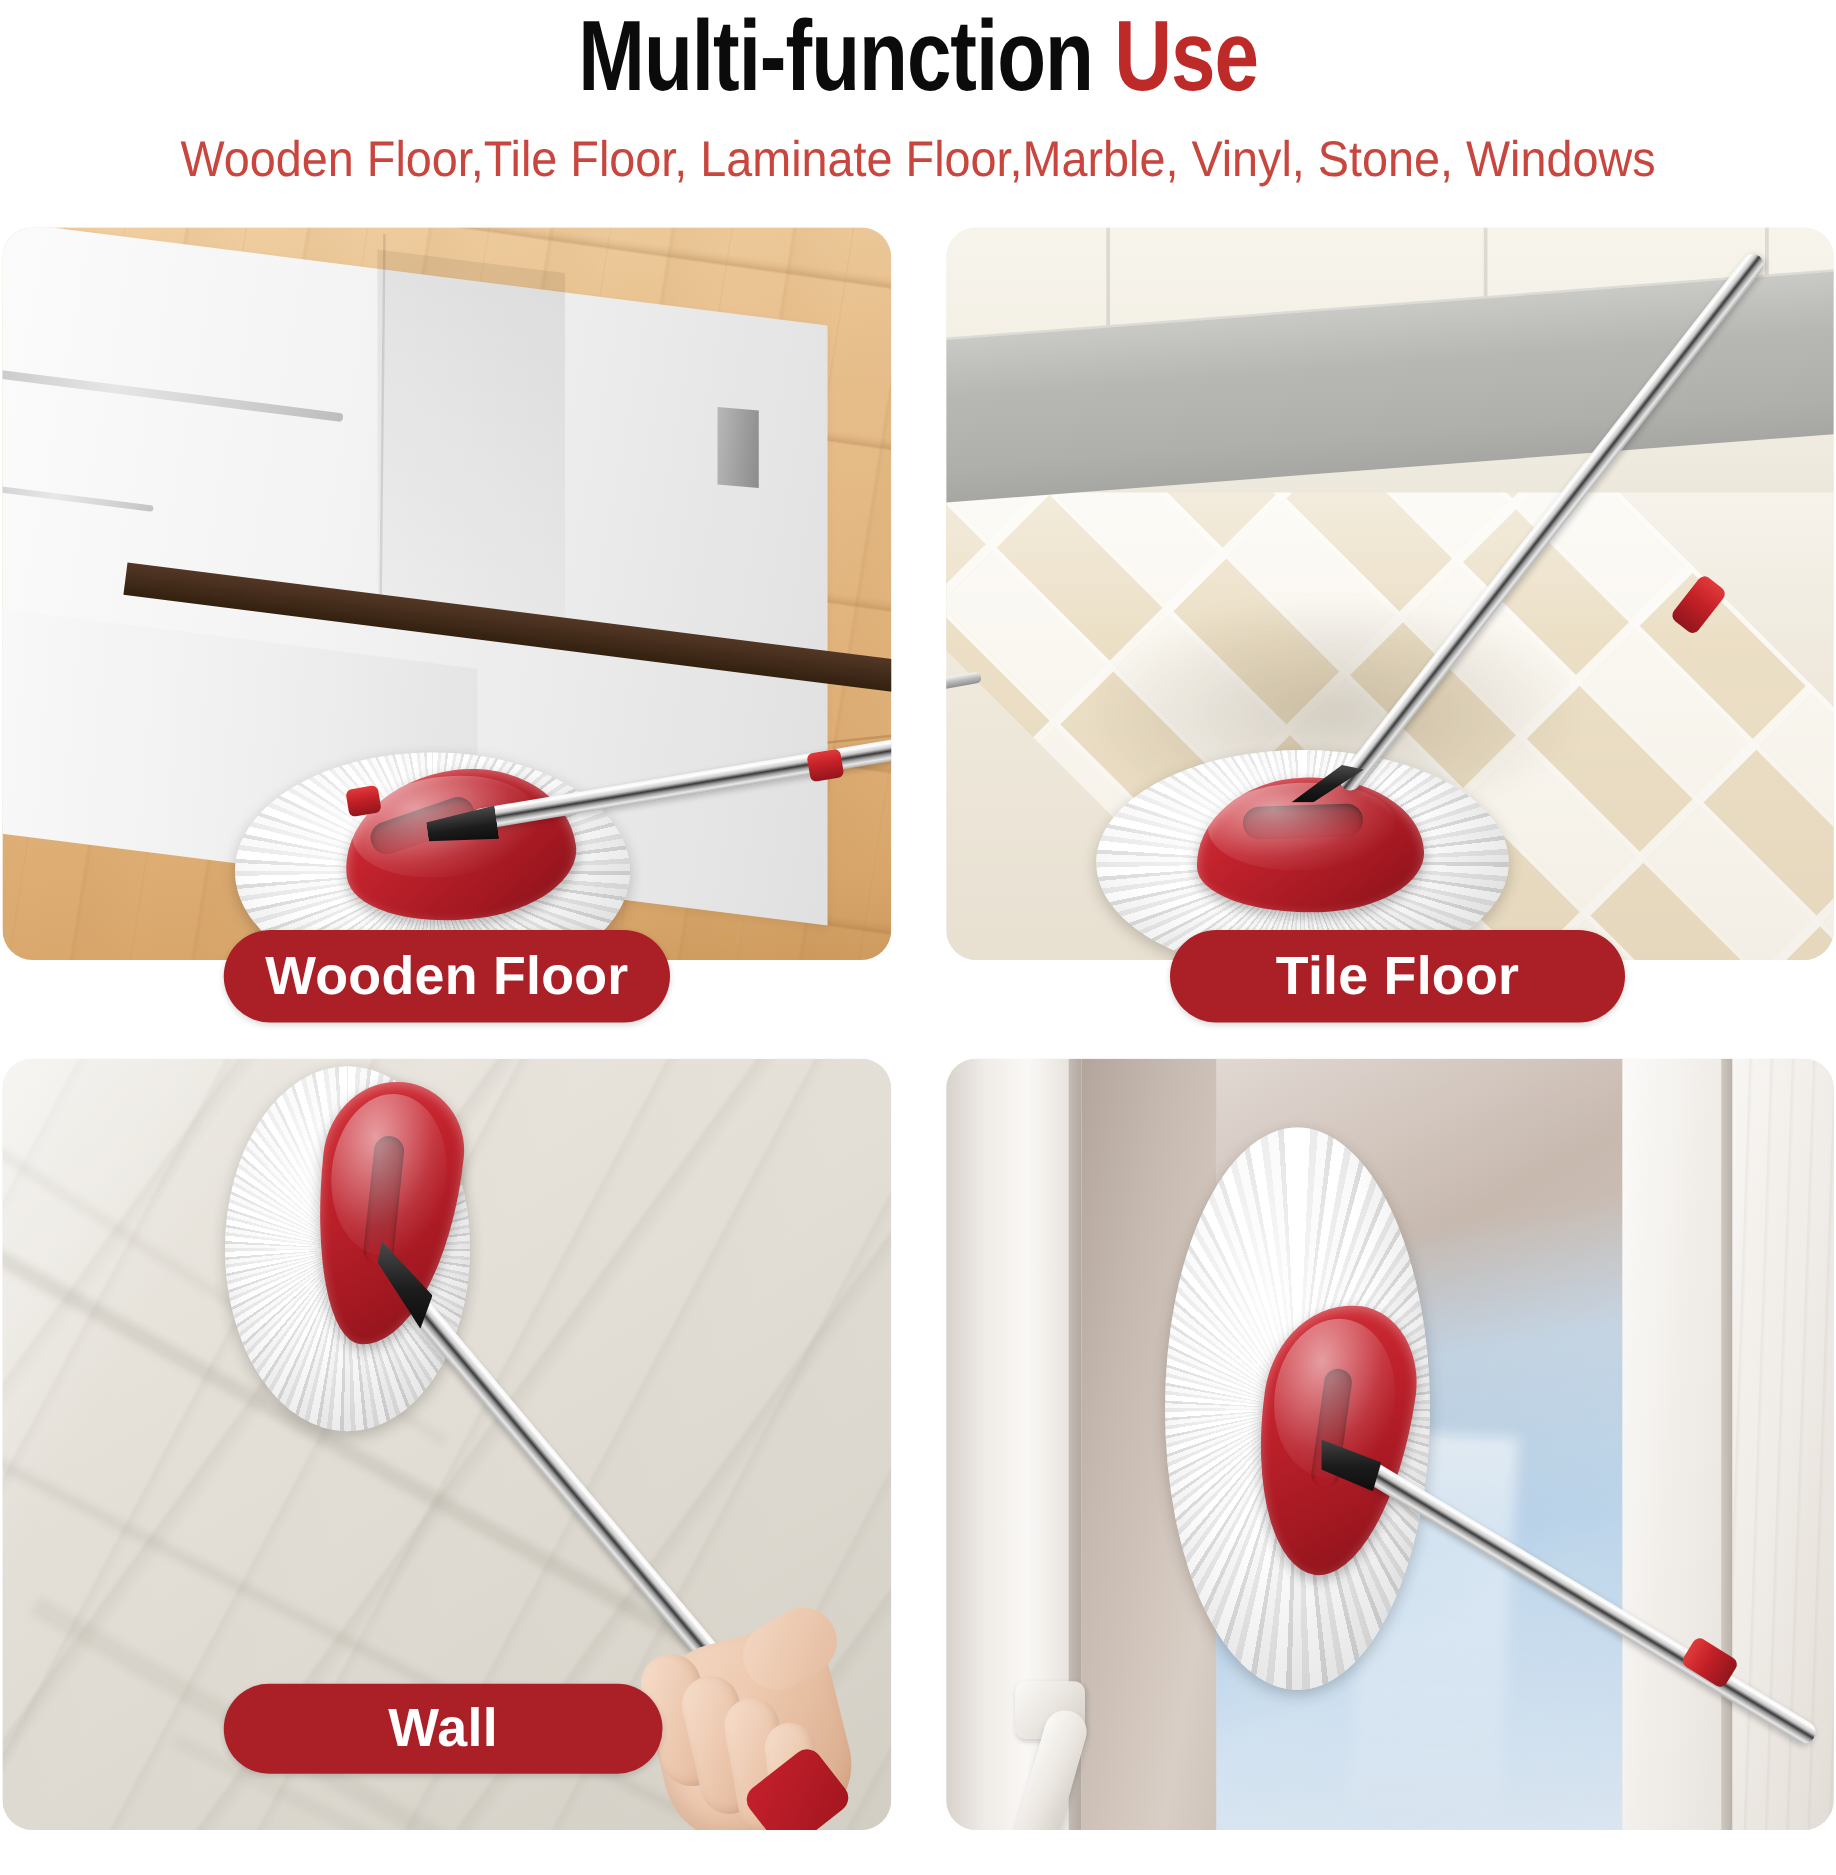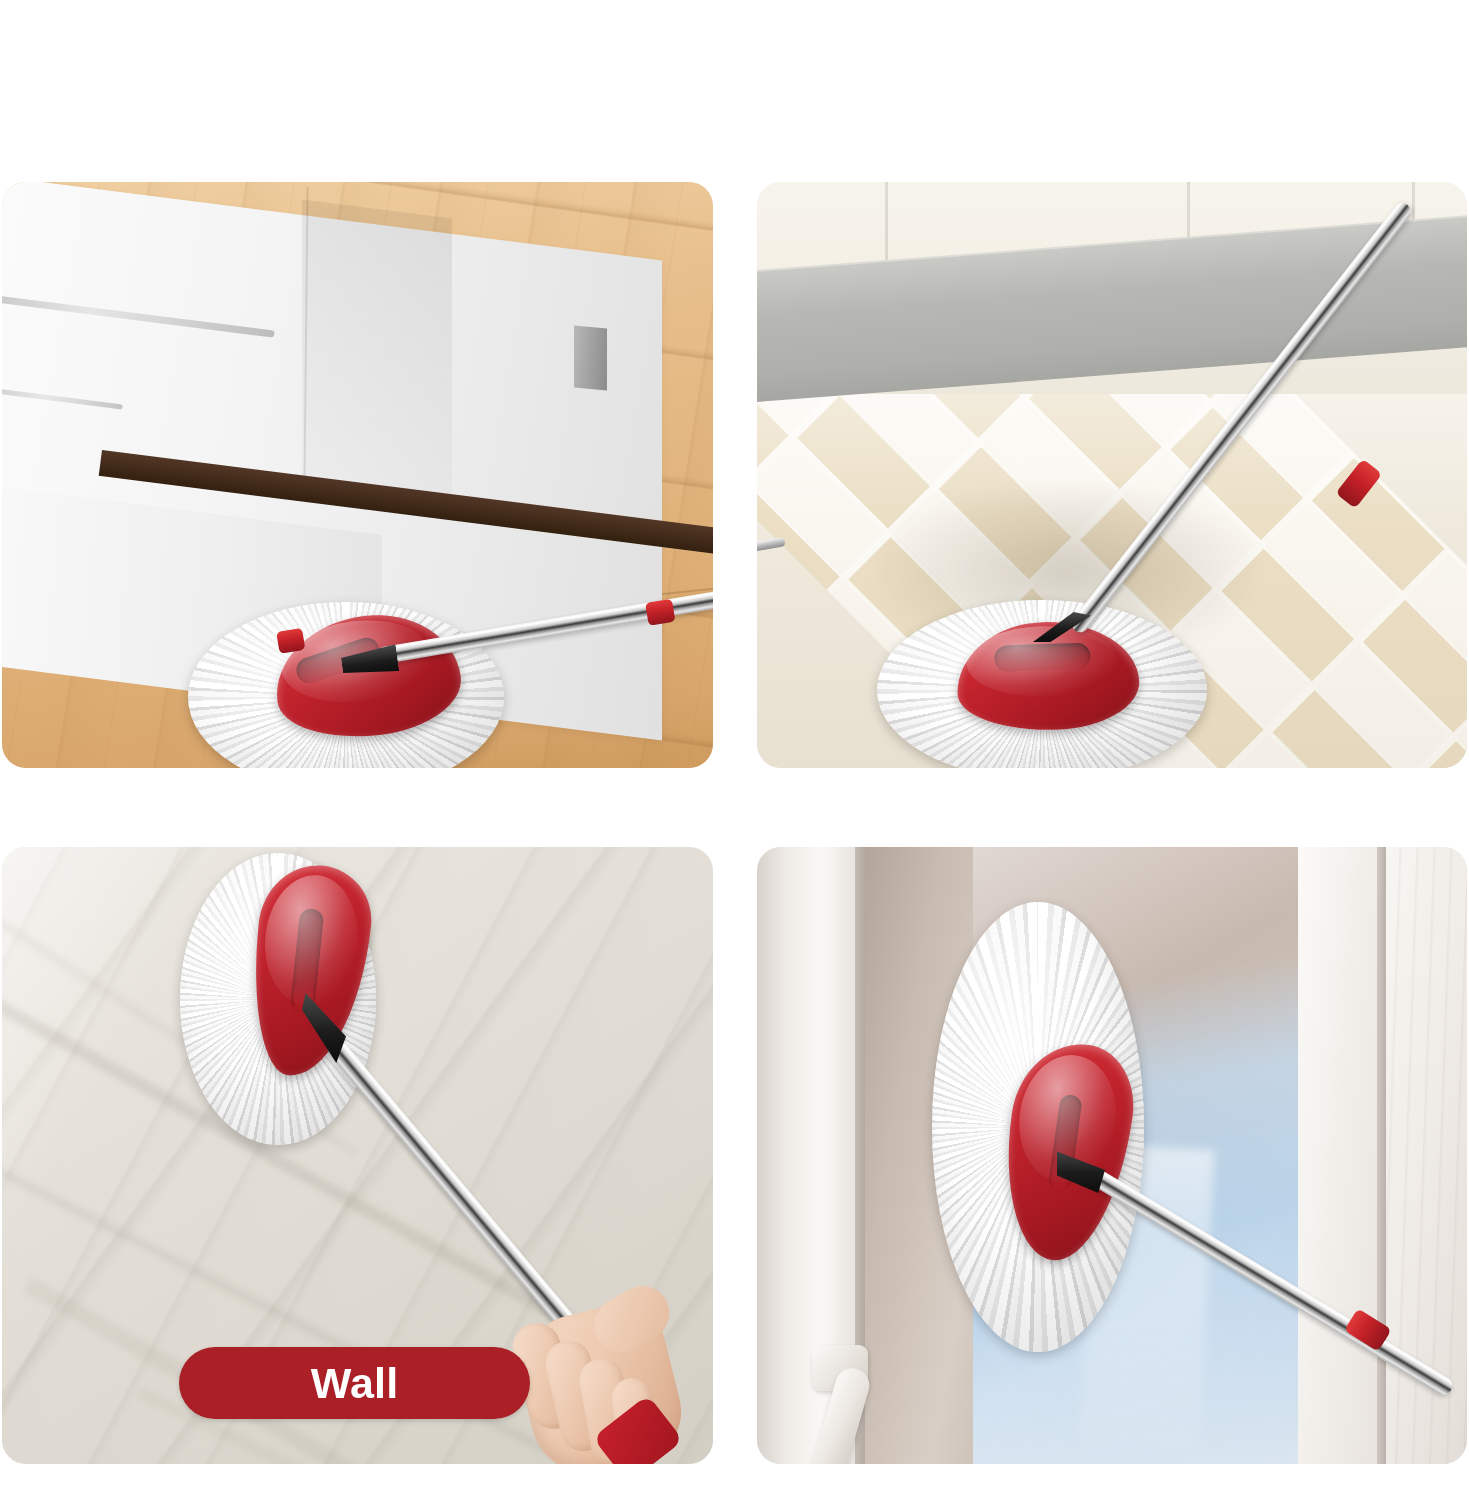--- a/index.html
+++ b/index.html
@@ -429,20 +429,24 @@
     position: absolute;
     border-radius: 50%;
     background: radial-gradient(ellipse at 35% 28%, rgba(255,255,255,0.55) 0%, rgba(255,255,255,0.10) 55%, rgba(255,255,255,0) 78%);
   }
 </style>
 </head>
 <body>
 
 <div id="page">
 
+  <div class="header">
+    <div class="title"><span>Multi-function </span><span class="accent">Use</span></div>
+    <div class="subtitle">Wooden Floor,Tile Floor, Laminate Floor,Marble, Vinyl, Stone, Windows</div>
+  </div>
 
   <div class="panel r1c1">
     <div class="scene">
       <div class="p1-wood"></div>
       <div class="p1-floor-seam"></div>
       <div class="p1-shadow"></div>
       <div class="p1-cabinet"></div>
       <div class="p1-cabinet-edge"></div>
       <div class="p1-cab-seam"></div>
       <div class="p1-toekick-face"></div>
@@ -455,20 +459,23 @@
       <div class="mop-disc" style="left:273px; top:434px; width:185px; height:120px; border-radius:52% 48% 46% 54% / 62% 60% 40% 38%; transform:rotate(-7deg);">
         <div class="slot" style="left:22px; top:28px; width:86px; height:26px; transform:rotate(-12deg);"></div>
         <div class="gloss" style="left:8px; top:4px; width:150px; height:80px;"></div>
       </div>
       <div class="pole-joint" style="left:340px; top:470px; width:56px; height:27px; clip-path:polygon(0% 22%,100% 0%,100% 100%,0% 78%); transform:rotate(-8deg);"></div>
       <div class="pole" style="left:375px; top:466px; width:360px; height:17px; transform:rotate(-9.5deg);"></div>
       <div class="pole-collar" style="left:276px; top:450px; width:26px; height:22px; transform:rotate(-9.5deg) translate(0,0);"></div>
       <div class="pole-collar" style="left:645px; top:421px; width:27px; height:23px; transform:rotate(-9.5deg);"></div>
     </div>
   </div>
+  <div class="badge b1">
+    <span>Wooden Floor</span>
+  </div>
 
   <div class="panel r1c2">
     <div class="scene">
       <div class="p2-floor">
         <div class="p2-tiles"></div>
         <div class="p2-floor-haze"></div>
       </div>
       <div class="p2-wall"></div>
       <div class="p2-cab-line" style="left:128px;"></div>
       <div class="p2-cab-line" style="left:430px;"></div>
@@ -480,20 +487,23 @@
 
       <div class="mop-fringe" style="left:120px; top:418px; width:330px; height:180px;"></div>
       <div class="mop-disc" style="left:200px; top:440px; width:182px; height:108px; border-radius:48% 52% 46% 54% / 64% 58% 42% 36%; transform:rotate(-2deg);">
         <div class="slot" style="left:38px; top:22px; width:96px; height:26px;"></div>
         <div class="gloss" style="left:10px; top:4px; width:150px; height:70px;"></div>
       </div>
       <div class="pole-joint" style="left:276px; top:430px; width:58px; height:30px; clip-path:polygon(0% 100%,70% 0%,100% 12%,30% 100%); transform:rotate(0deg);"></div>
       <div class="pole" style="left:318px; top:440px; width:540px; height:17px; transform:rotate(-52deg);"></div>
       <div class="pole-collar" style="left:592px; top:272px; width:25px; height:44px; transform:rotate(38deg); border-radius:6px;"></div>
     </div>
+  </div>
+  <div class="badge b2">
+    <span>Tile Floor</span>
   </div>
 
   <div class="panel r2c1">
     <div class="scene">
       <div class="p3-marble"></div>
       <div class="p3-vein v1"></div>
       <div class="p3-vein v2"></div>
       <div class="p3-vein v3"></div>
       <div class="p3-vein v4"></div>
       <div class="p3-vein v5"></div>

